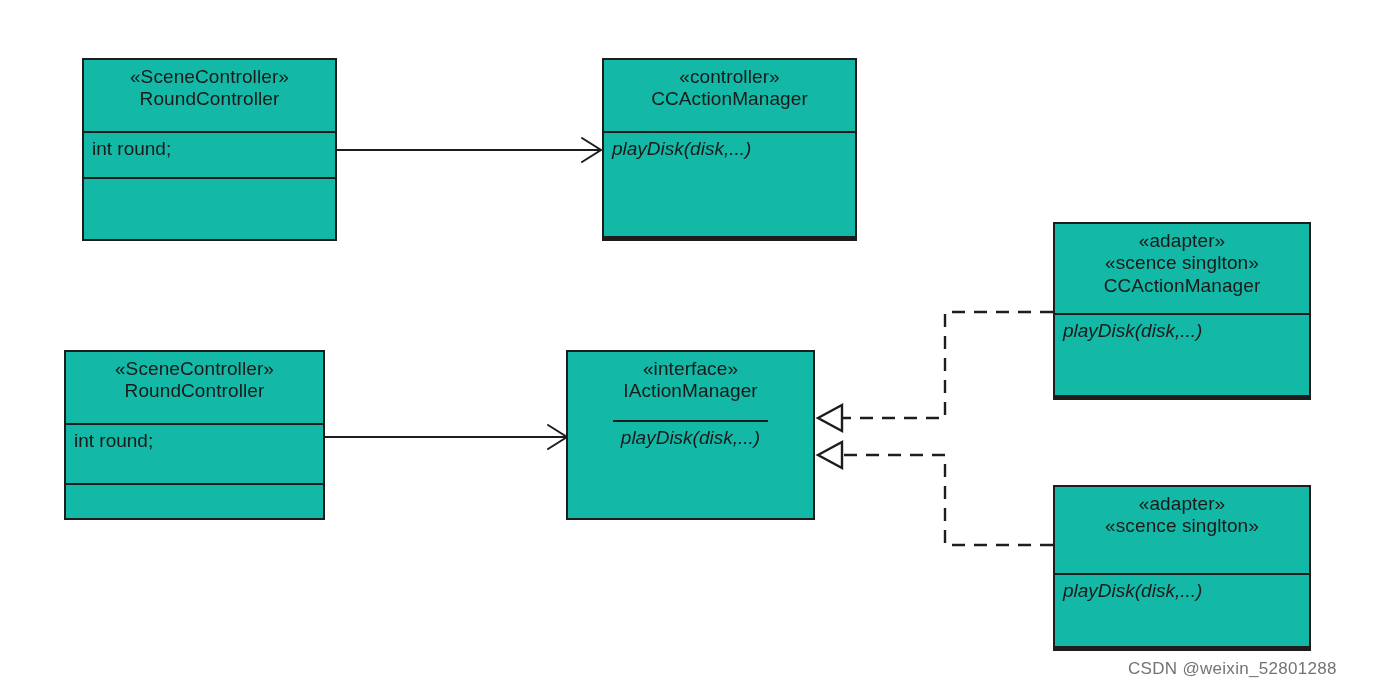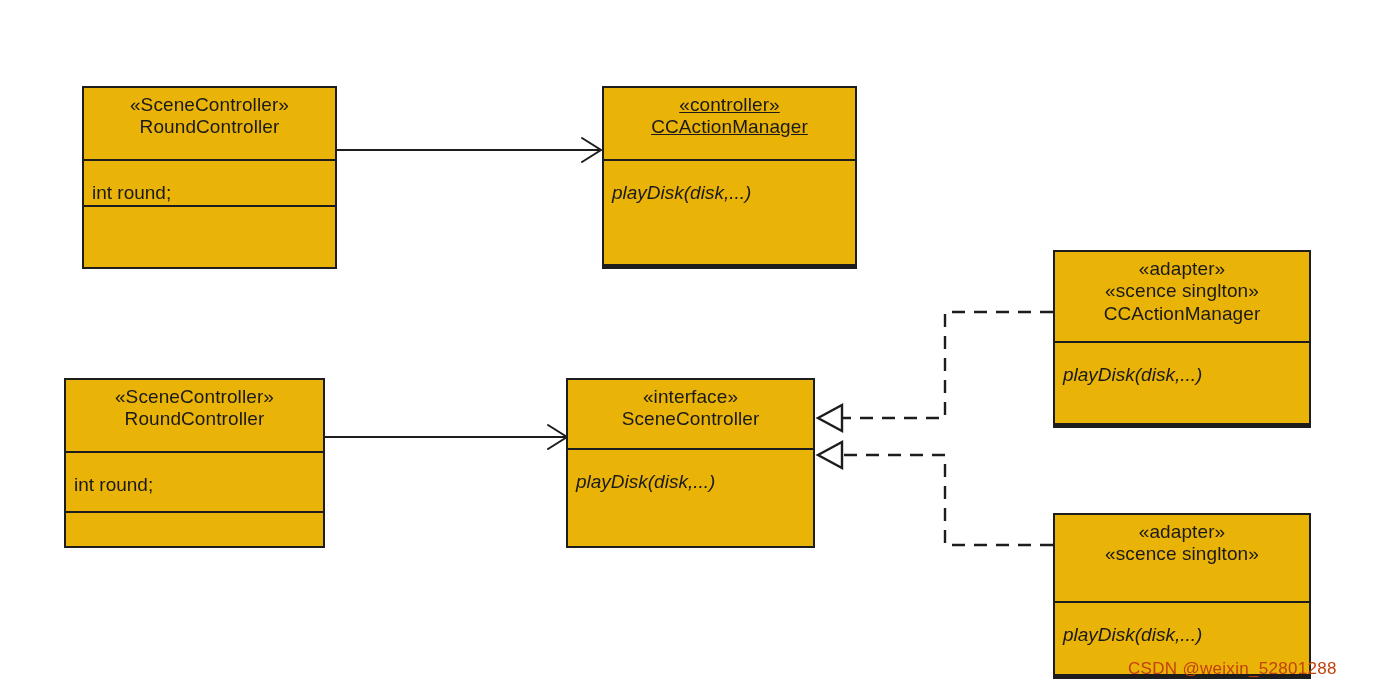--- a/index.html
+++ b/index.html
@@ -28,24 +28,23 @@
     width: 1374px;
     height: 690px;
     pointer-events: none;
   }
 
   
   .uml-class {
     position: absolute;
     box-sizing: border-box;
     border: 2px solid #1d1d1d;
-    background: #eab308;
+    background: #14b8a6;
     display: flex;
     flex-direction: column;
-    margin-top: 28px;
   }
   .uml-header {
     box-sizing: border-box;
     padding: 6px 6px 5px 6px;
     text-align: center;
     line-height: 1.18;
     font-size: 19px;
     letter-spacing: .1px;
   }
   .uml-header .stereo { display: block; white-space: nowrap; }
@@ -55,33 +54,33 @@
   .sep-single { border-top: 2px solid #1d1d1d; }
   
   .sep-double {
     border-top: 2px solid #1d1d1d;
     box-shadow: 0 3px 0 0 #1d1d1d;
     margin-bottom: 3px;
   }
 
   .uml-attrs, .uml-ops {
     box-sizing: border-box;
-    padding: 20px 8px 4px 8px;
+    padding: 4px 8px 4px 8px;
     font-size: 19px;
     line-height: 1.28;
     text-align: left;
   }
   .uml-attrs .line, .uml-ops .line { white-space: nowrap; display: block; }
   .uml-tail { flex: 1 1 auto; font-style: italic; }
 
   
   .watermark {
     position: absolute;
     font-size: 17px;
-    color: #c2410c;
+    color: #737373;
     white-space: nowrap;
     letter-spacing: .3px;
   }
 </style>
 </head>
 <body>
 
 <div id="canvas">
 
   <svg class="edges" viewBox="0 0 1374 690" width="1374" height="690" xmlns="http://www.w3.org/2000/svg">
@@ -112,44 +111,44 @@
       <span class="stereo">«SceneController»</span>
       <span class="cname">RoundController</span>
     </div>
     <div class="uml-attrs sep-single" style="height:46px;">
       <span class="line">int round;</span>
     </div>
     <div class="uml-ops sep-single uml-tail"></div>
   </div>
 
   <div class="uml-class" style="left:602px; top:58px; width:255px; height:183px;">
-    <div class="uml-header" style="height:71px;text-decoration:underline;">
+    <div class="uml-header" style="height:71px;">
       <span class="stereo">«controller»</span>
       <span class="cname">CCActionManager</span>
     </div>
     <div class="uml-ops sep-double uml-tail">
       <span class="line">playDisk(disk,...)</span>
     </div>
   </div>
 
   <div class="uml-class" style="left:64px; top:350px; width:261px; height:170px;">
     <div class="uml-header" style="height:71px;">
       <span class="stereo">«SceneController»</span>
       <span class="cname">RoundController</span>
     </div>
     <div class="uml-attrs sep-single" style="height:60px;">
       <span class="line">int round;</span>
     </div>
     <div class="uml-ops sep-single uml-tail"></div>
   </div>
 
-  <div class="uml-class" style="left:566px; top:350px; width:249px; height:170px;">
+  <div class="uml-class" style="left:566px; top:350px; width:249px; height:170px;align-items:center;">
     <div class="uml-header" style="height:68px;">
       <span class="stereo">«interface»</span>
-      <span class="cname">SceneController</span>
+      <span class="cname">IActionManager</span>
     </div>
     <div class="uml-ops sep-single uml-tail">
       <span class="line">playDisk(disk,...)</span>
     </div>
   </div>
 
   <div class="uml-class" style="left:1053px; top:222px; width:258px; height:178px;">
     <div class="uml-header" style="height:89px;">
       <span class="stereo">«adapter»</span>
       <span class="stereo">«scence singlton»</span>

